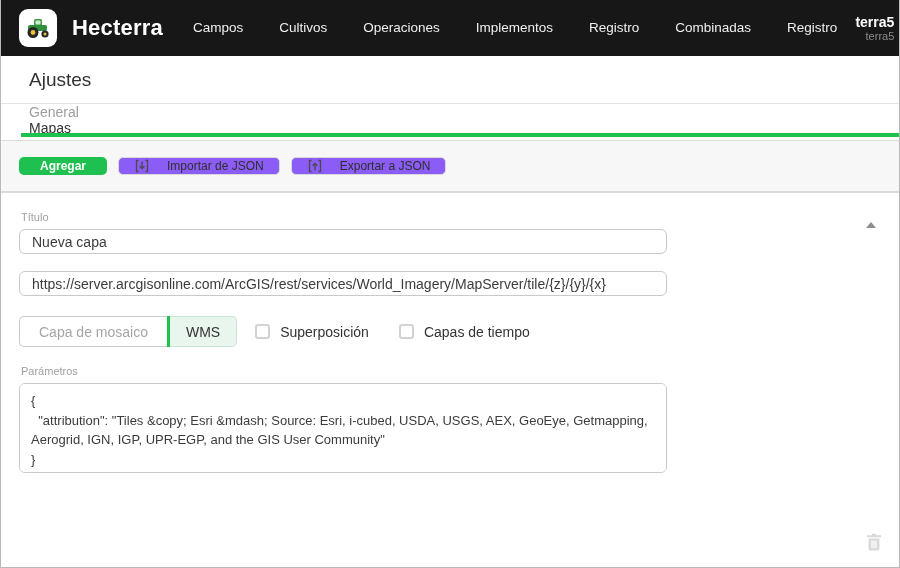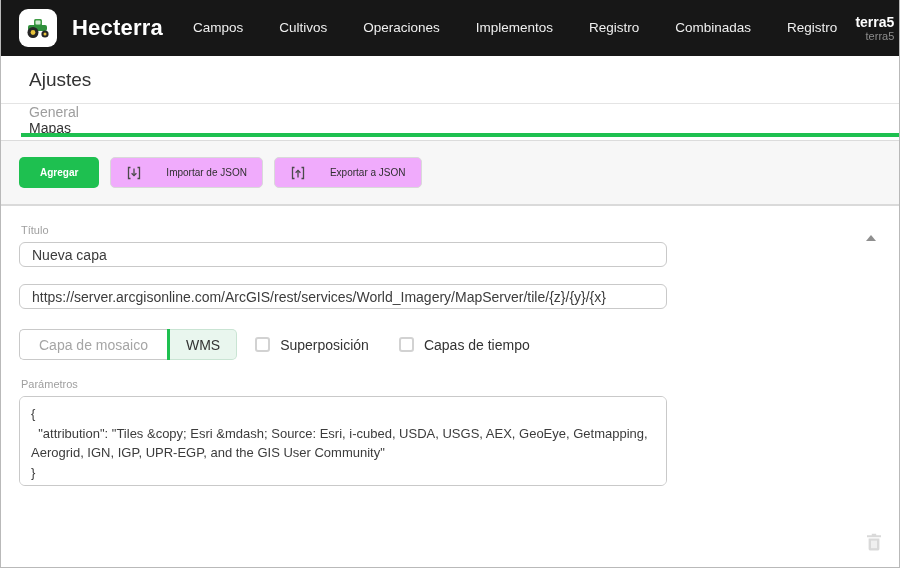--- a/index.html
+++ b/index.html
@@ -43,24 +43,24 @@
   .tab { position: relative; padding: 0 8px; display: flex; align-items: center;
          font-size: 14px; color: #9e9e9e; cursor: pointer; }
   .tab.active { color: #333; font-weight: 500; }
   .tab-indicator { position: absolute; left: 0; right: 0; bottom: -1px; height: 4px; background: #1ec050; }
 
   
   .toolbar {
     background: #f7f7f7; border-bottom: 2px solid #dadada;
     padding: 16px 18px; display: flex; gap: 11px; align-items: center;
   }
-  .btn { height: 31px; border-radius: 5px; font-size: 10px; cursor: pointer;
+  .btn { height: 18px; border-radius: 5px; font-size: 12px; cursor: pointer;
          display: inline-flex; align-items: center; font-family: inherit; }
   .btn-green { background: #1ec050; color: #fff; border: none; padding: 0 21px; font-weight: 600; }
-  .btn-outline { background: #f0abfc; border: 1px solid #d9d9d9; color: #2f2f2f; padding: 0 15px; gap: 24px; }
+  .btn-outline { background: #8b5cf6; border: 1px solid #d9d9d9; color: #2f2f2f; padding: 0 15px; gap: 17px; }
   .btn-outline svg { display: block; }
 
   
   .form { flex: 1; background: #fff; padding: 18px; position: relative; }
   .field { margin-bottom: 17px; }
   .field-label { font-size: 11px; color: #9f9f9f; margin: 0 0 6px 2px; }
   .text-input {
     width: 648px; height: 25px; border: 1px solid #c9c9c9; border-radius: 6px;
     padding: 0 12px; font-size: 14px; color: #3c3c3c; font-family: inherit;
     background: #fff; outline: none;

